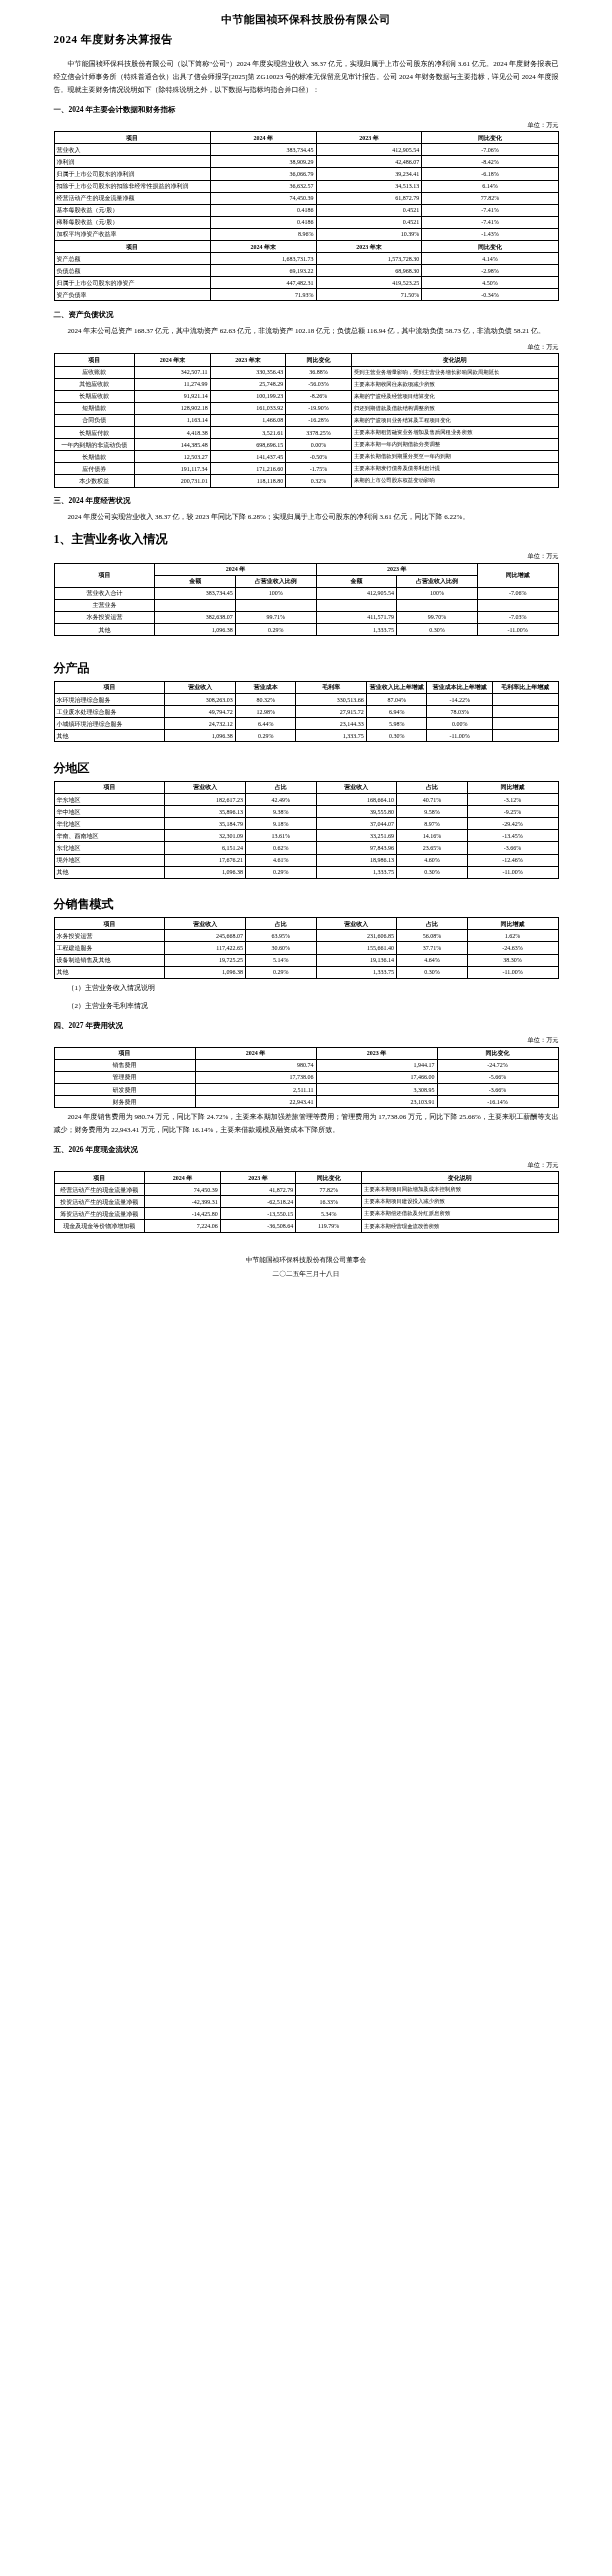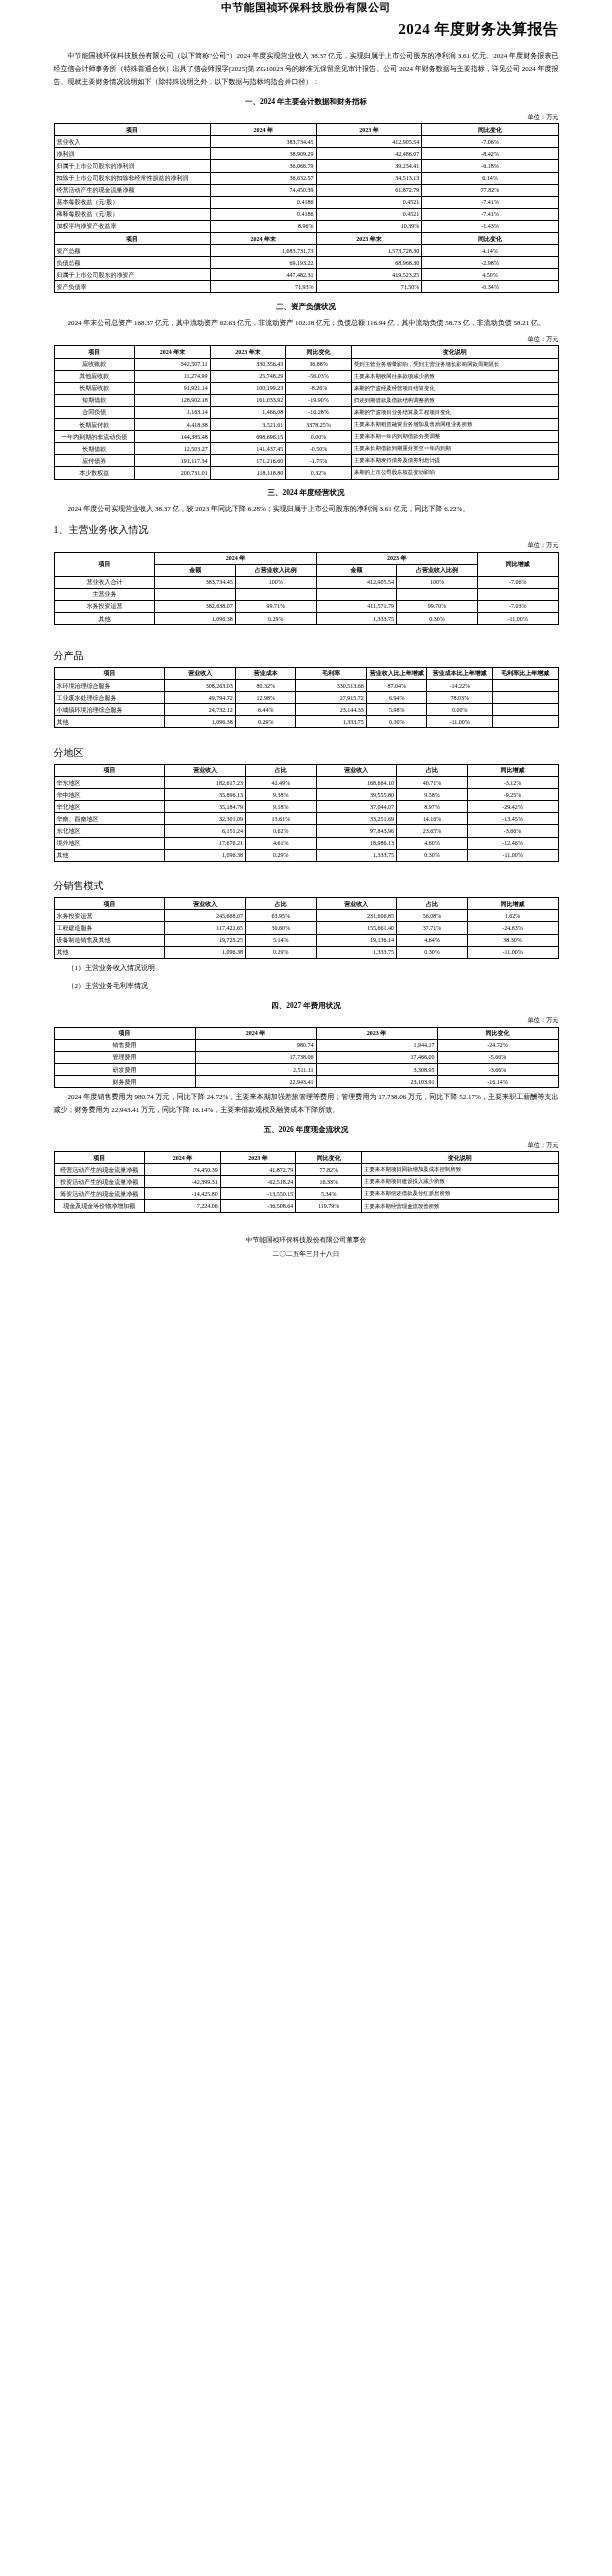--- a/index.html
+++ b/index.html
@@ -1,23 +1,23 @@
 <!DOCTYPE html>
 <html lang="zh" style="font-size:8.2px"><head>
 <meta charset="utf-8">
 <style>
   html,body{margin:0;padding:0;background:#ffffff;}
   body{font-family:"Liberation Serif","DejaVu Serif",serif;color:#000;}
   .page{width:612px;min-height:3990px;margin:0 auto;position:relative;padding:0;box-sizing:border-box;background:#fff;}
-  .inner{width:505px;margin:0 auto;padding-top:1px;}
+  .inner{width:505px;margin:12px auto;padding-top:1px;}
   h1.title{font-size:10.8px;font-weight:bold;text-align:center;margin:0 0 5.2px 0;letter-spacing:0.5px;}
-  h2.subtitle{font-size:15px;font-weight:bold;text-align:right;margin:0 0 11.3px 0;letter-spacing:0.5px;}
+  h2.subtitle{font-size:11px;font-weight:bold;text-align:left;margin:0 0 11.3px 0;letter-spacing:0.5px;}
   p.para{font-size:7px;line-height:1.85;text-indent:2em;margin:0 0 5.2px 0;text-align:justify;}
-  h3.sec{font-size:7.5px;font-weight:bold;margin:8.2px 0 5.2px 0;text-align:center;}
-  h4.subsec{font-size:10px;font-weight:normal;margin:7.2px 0 4.1px 0;}
+  h3.sec{font-size:7.5px;font-weight:bold;margin:8.2px 0 5.2px 0;}
+  h4.subsec{font-size:12px;font-weight:bold;margin:7.2px 0 4.1px 0;}
   .unit{font-size:6.2px;text-align:right;margin:0 0 1.5px 0;}
   table.t{border-collapse:collapse;width:100%;font-size:6px;table-layout:fixed;}
   table.t th,table.t td{border:0.5px solid #000;padding:1.5px 2.1px;line-height:1.35;vertical-align:middle;}
   table.t th{background:#fff;font-weight:bold;text-align:center;}
   table.t td.c{text-align:center;}
   table.t td.r{text-align:right;}
   table.t td.l{text-align:left;}
   table.t td.note{text-align:left;font-size:5.4px;line-height:1.3;}
   .tblwrap{margin-bottom:3.1px;}
   .spacer{height:7.2px;}
@@ -553,21 +553,21 @@
           <tr>
             <td class="c">财务费用</td>
             <td class="r">22,943.41</td>
             <td class="r">23,103.91</td>
             <td class="c">-16.14%</td>
           </tr>
         </tbody>
       </table>
     </div>
 
-    <p class="para">2024 年度销售费用为 980.74 万元，同比下降 24.72%，主要来本期加强差旅管理等费用；管理费用为 17,738.06 万元，同比下降 52.17%，主要来职工薪酬等支出减少；财务费用为 22,943.41 万元，同比下降 16.14%，主要来借款规模及融资成本下降所致。</p>
+    <p class="para">2024 年度销售费用为 980.74 万元，同比下降 24.72%，主要来本期加强差旅管理等费用；管理费用为 17,738.06 万元，同比下降 25.66%，主要来职工薪酬等支出减少；财务费用为 22,943.41 万元，同比下降 16.14%，主要来借款规模及融资成本下降所致。</p>
 
     <h3 class="sec">五、2026 年度现金流状况</h3>
     <div class="unit">单位：万元</div>
     <div class="tblwrap">
       <table class="t">
         <colgroup>
             <col style="width:18%">
             <col style="width:15%">
             <col style="width:15%">
             <col style="width:13%">

